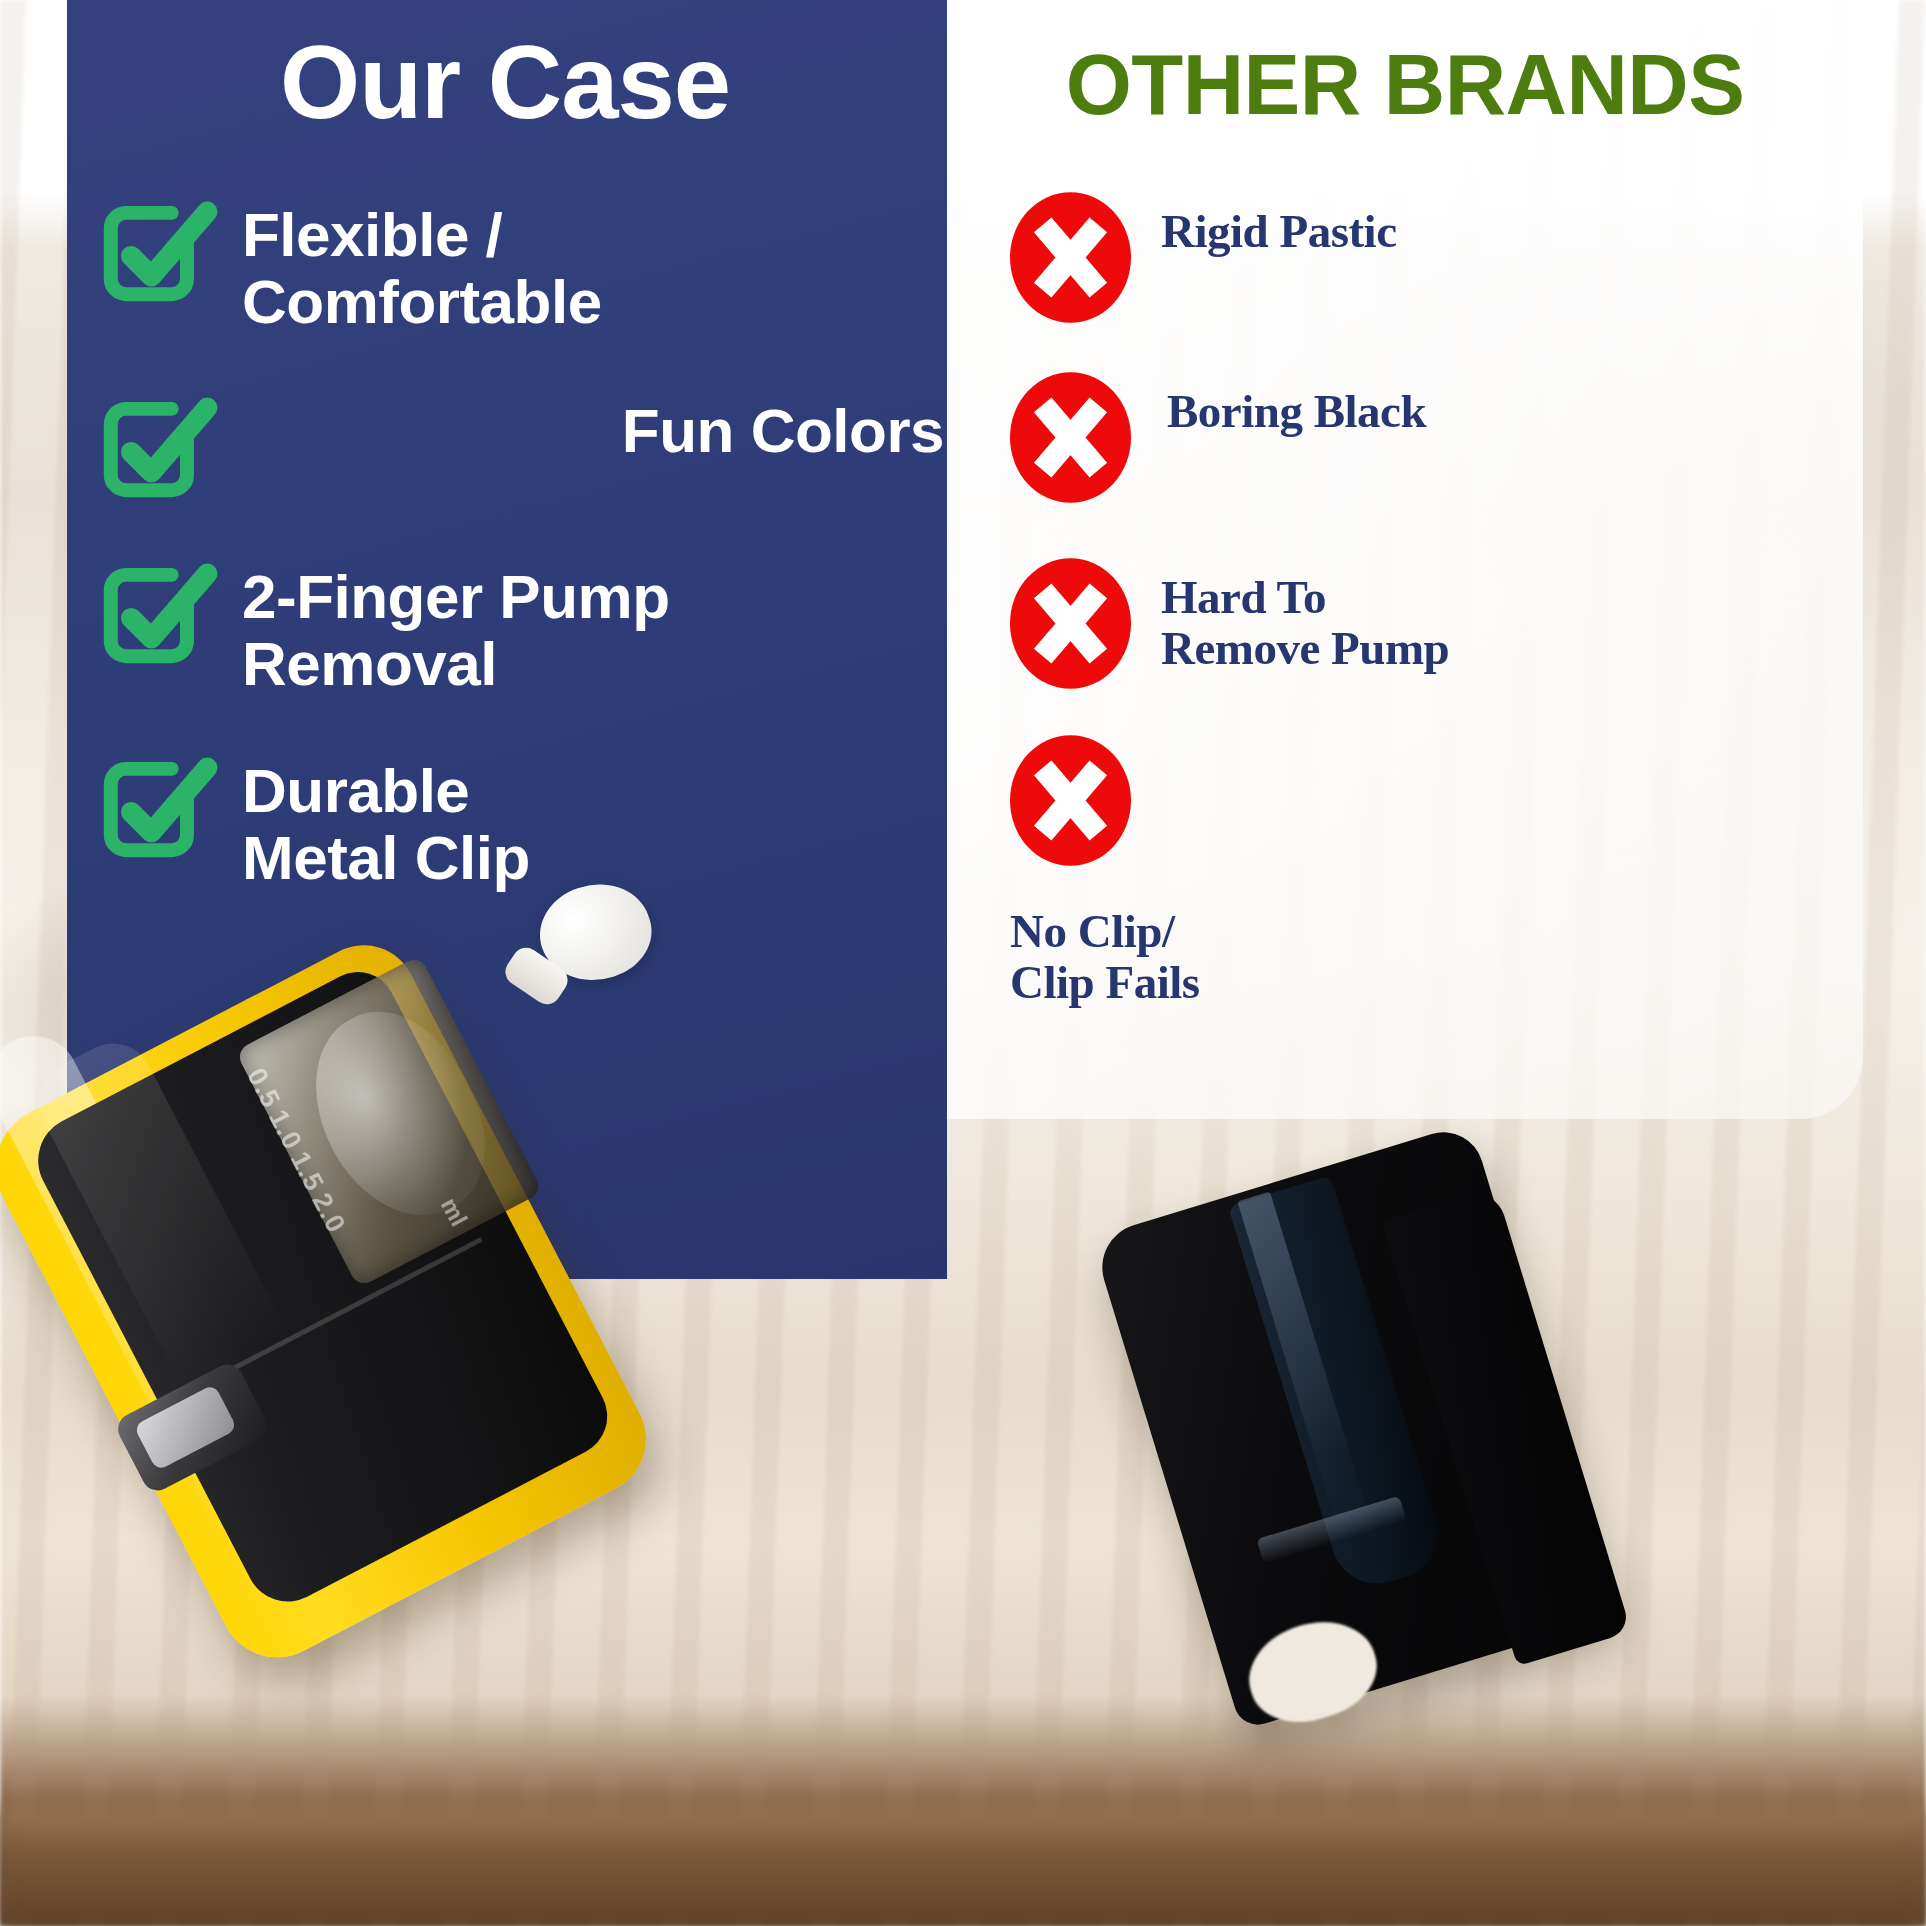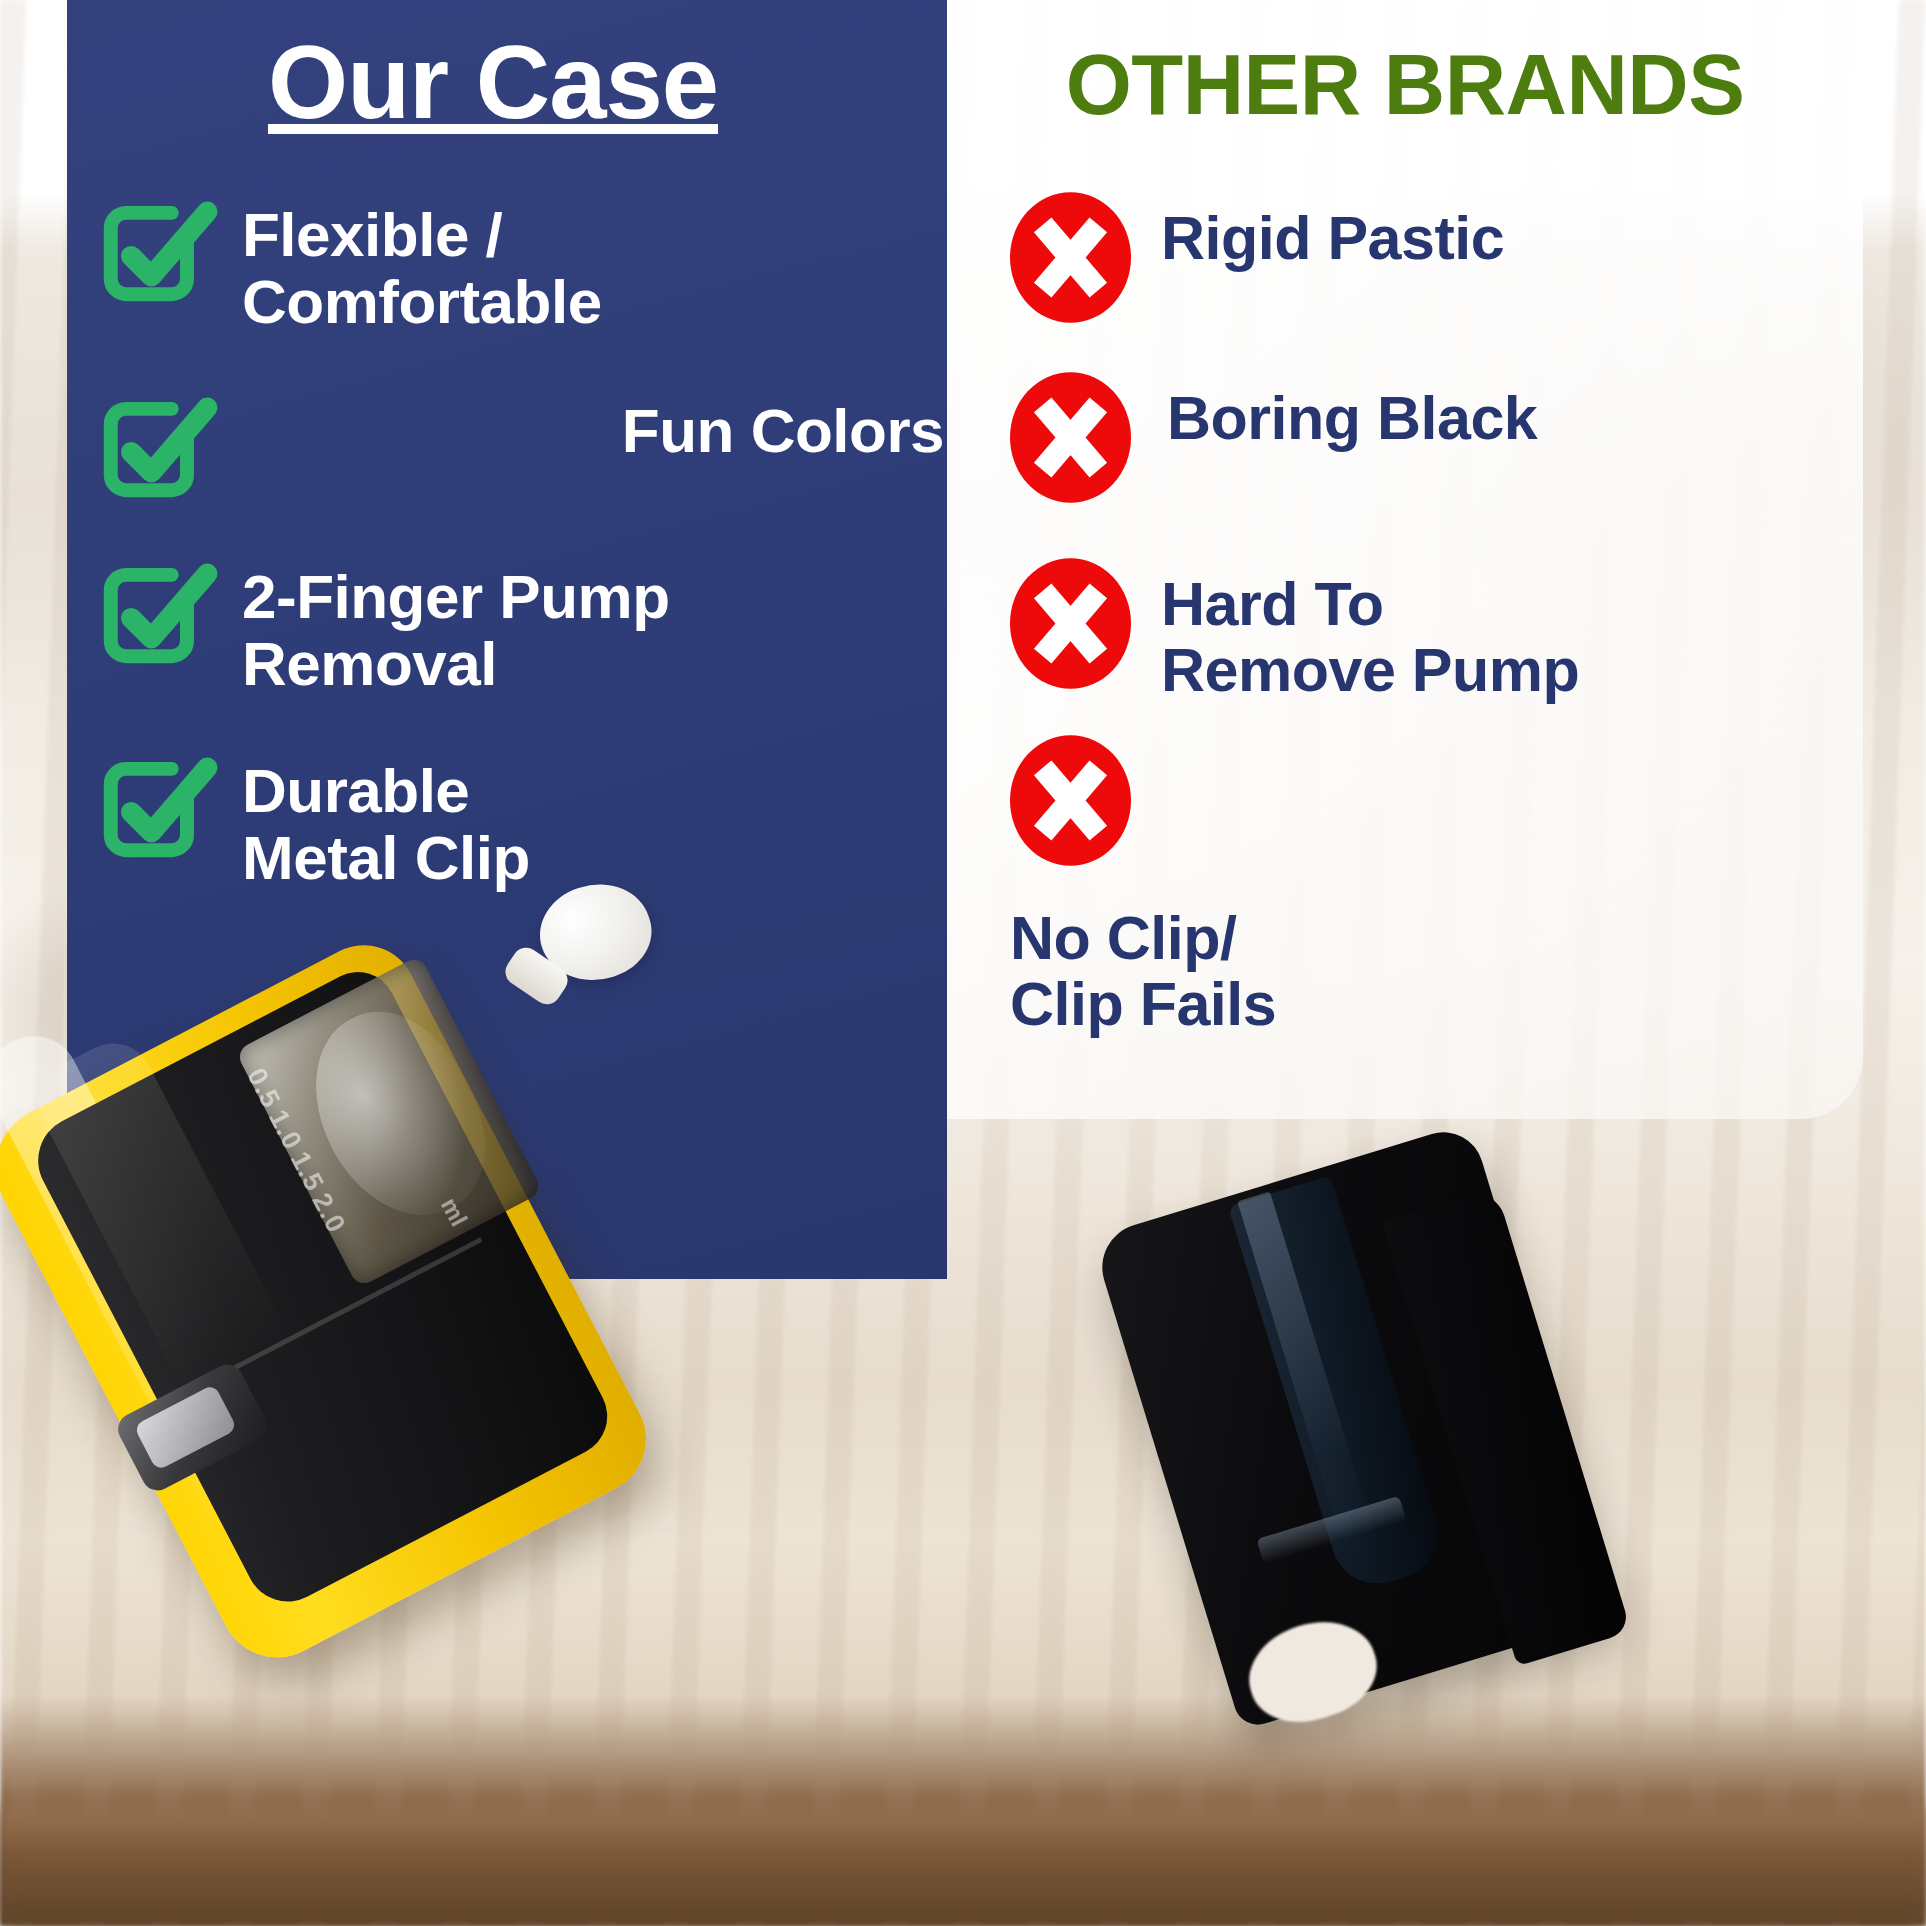--- a/index.html
+++ b/index.html
@@ -56,24 +56,24 @@
         rgba(255,255,255,.96) 0%,
         rgba(255,255,255,.90) 45%,
         rgba(252,251,249,.82) 78%,
         rgba(250,248,245,.74) 100%);
     border-bottom-right-radius:63px;
     border-bottom-left-radius:0;
   }
 
   
   #our-case-title {
-    position:absolute; left:53px; top:28px; width:880px;
+    position:absolute; left:65px; top:28px; width:880px;
     text-align:center;
     font-size:103px; font-weight:bold; letter-spacing:-1px;
-    color:#ffffff; line-height:1.06;text-decoration:underline;
+    color:#ffffff; line-height:1.06;
   }
   #other-brands-title {
     position:absolute; left:947px; top:40px; width:916px;
     text-align:center;
     font-size:85px; font-weight:bold; letter-spacing:-0.5px;
     color:#4d7c0f; line-height:1.06;
   }
 
   
   #pro-list { position:absolute; left:93px; top:196px; width:851px; }
@@ -89,23 +89,23 @@
   }
 
   
   #con-list { position:absolute; left:1010px; top:196px; width:871px; }
   .con-row {
     position:absolute; left:0; width:871px;
     display:flex; align-items:flex-start; gap:30px;
   }
   .x-icon { flex:0 0 auto; width:121px; height:131px; margin-top:-4px; }
   .con-text {
-    color:#27366f; font-weight:bold; font-size:61px;
+    color:#27366f; font-weight:bold; font-size:47px;
     line-height:1.08; letter-spacing:-0.5px;
-    padding-top:10px; white-space:pre-line;
+    padding-top:10px; white-space:pre-line;font-family:Liberation Serif, serif;
   }
 
   
   #product-left {
     position:absolute; left:59px; top:871px; width:713px; height:792px;
   }
   .pl-layer { position:absolute; }
 
   
   #yellow-shell {

